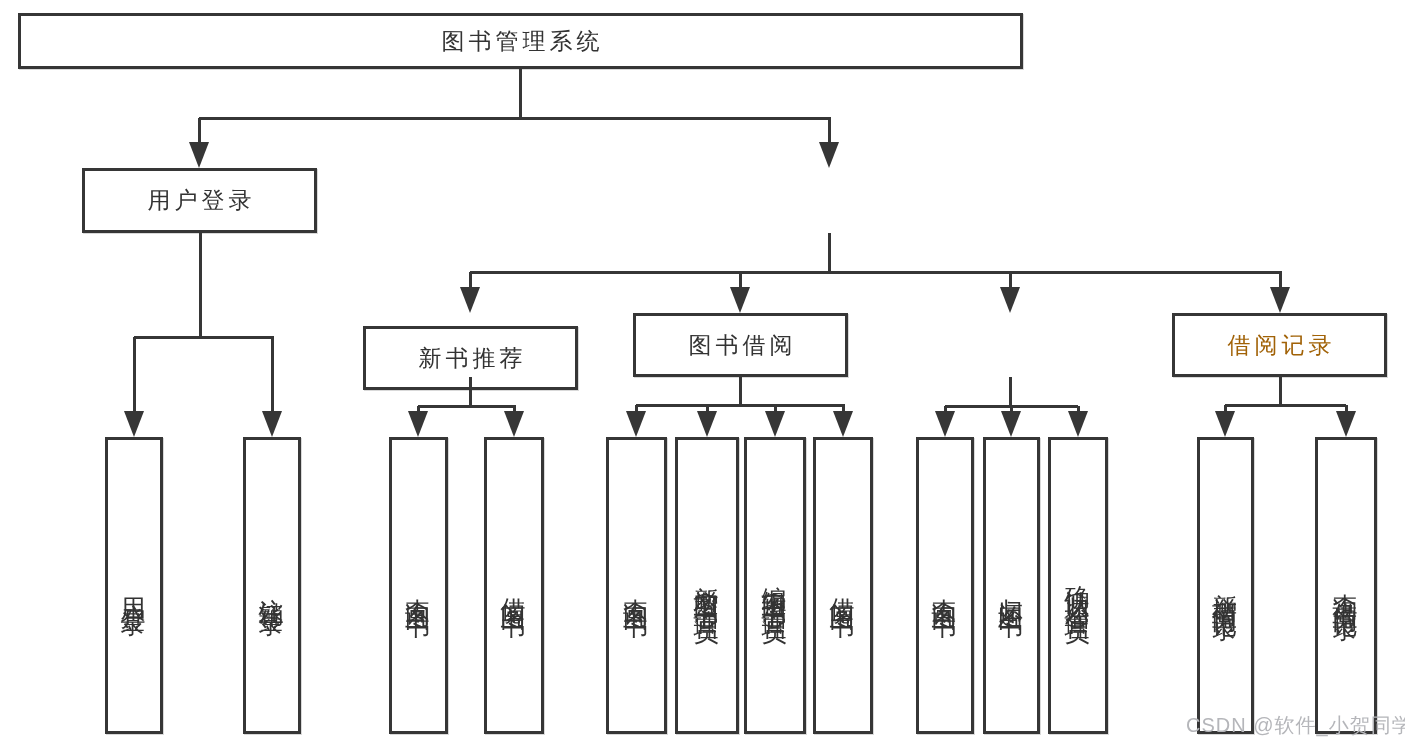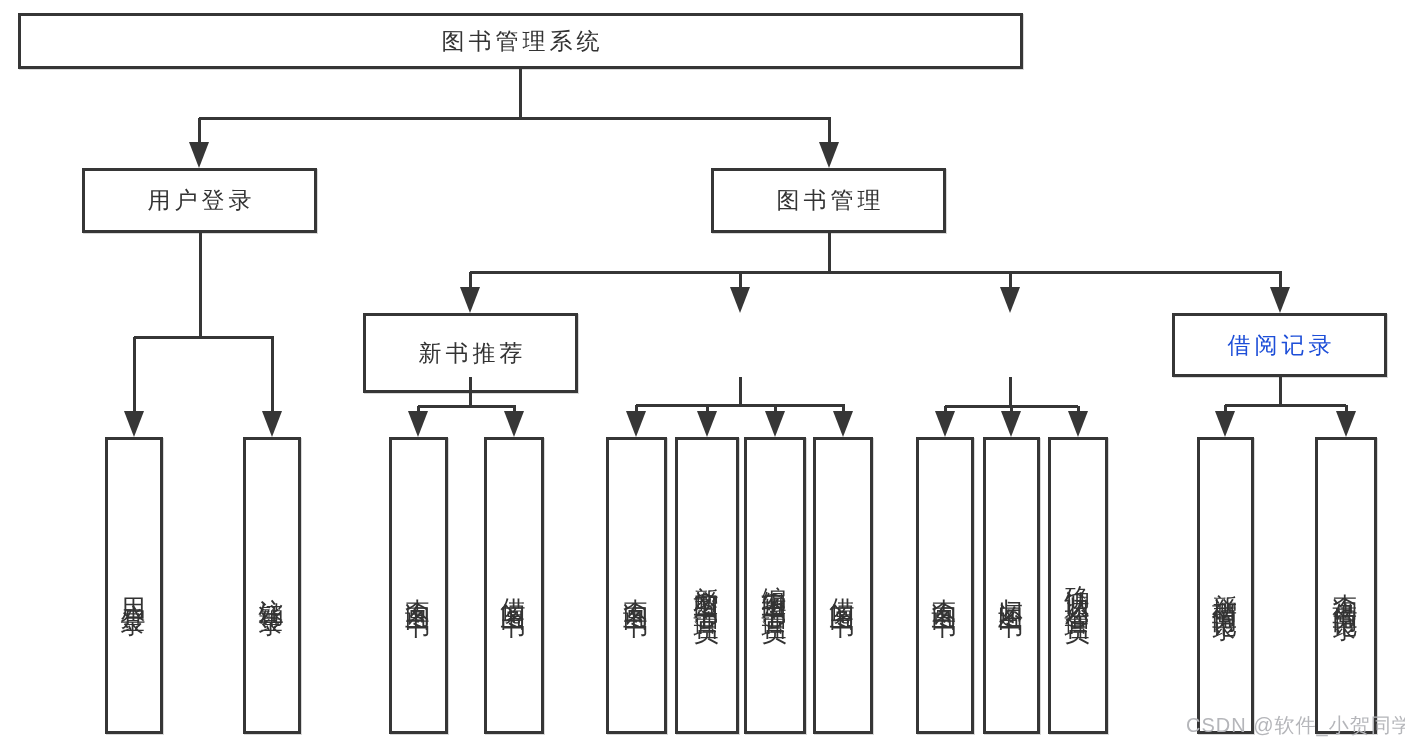--- a/index.html
+++ b/index.html
@@ -65,28 +65,28 @@
 <body>
 
 <div id="stage">
   <div class="watermark">CSDN @软件_小贺同学</div>
 <div class="node h" style="left: 18px; top: 13px; width: 1005px; height: 56px; border-color: rgb(54, 54, 54);">
       <span class="lbl" style="color: rgb(51, 51, 51);">图书管理系统</span>
     </div>
     <div class="node h" style="left: 82px; top: 168px; width: 235px; height: 65px; border-color: rgb(54, 54, 54);">
       <span class="lbl" style="color: rgb(51, 51, 51);">用户登录</span>
     </div>
-    <div class="node h" style="left: 711px; top: 168px; width: 235px; height: 65px; border-color: rgb(54, 54, 54);">
-      <span class="lbl" style="color: rgb(51, 51, 51);">图书管理</span>
-    </div>
-    <div class="node h" style="left: 363px; top: 313px; width: 215px; height: 80px; border-color: rgb(54, 54, 54);">
+    <div class="node h" style="left: 363px; top: 326px; width: 215px; height: 64px; border-color: rgb(54, 54, 54);">
       <span class="lbl" style="color: rgb(51, 51, 51);">新书推荐</span>
     </div>
+    <div class="node h" style="left: 633px; top: 313px; width: 215px; height: 64px; border-color: rgb(54, 54, 54);">
+      <span class="lbl" style="color: rgb(51, 51, 51);">图书借阅</span>
+    </div>
     <div class="node h" style="left: 1172px; top: 313px; width: 215px; height: 64px; border-color: rgb(54, 54, 54);">
-      <span class="lbl" style="color: #1d4ed8;">借阅记录</span>
+      <span class="lbl" style="color: #a16207;">借阅记录</span>
     </div>
     <div class="node v" style="left: 105px; top: 437px; width: 58px; height: 297px; border-color: rgb(54, 54, 54);">
       <span class="lbl" style="color: rgb(51, 51, 51);">用户登录</span>
     </div>
     <div class="node v" style="left: 243px; top: 437px; width: 58px; height: 297px; border-color: rgb(54, 54, 54);">
       <span class="lbl" style="color: rgb(51, 51, 51);">注销登录</span>
     </div>
     <div class="node v" style="left: 389px; top: 437px; width: 59px; height: 297px; border-color: rgb(54, 54, 54);">
       <span class="lbl" style="color: rgb(51, 51, 51);">查询图书</span>
     </div>

